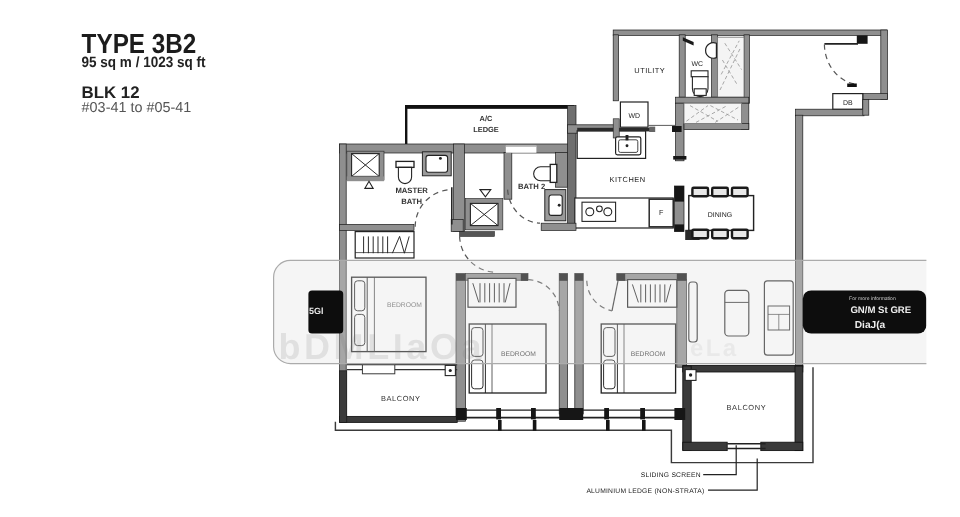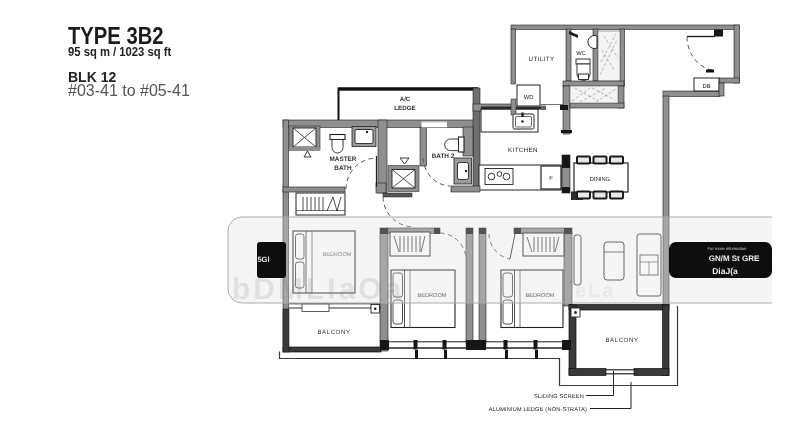--- a/index.html
+++ b/index.html
@@ -1,19 +1,19 @@
 <!DOCTYPE html>
 <html><head><meta charset="utf-8"><style>
 text{text-rendering:geometricPrecision;-webkit-font-smoothing:antialiased}
 html,body{margin:0;padding:0}
 .page{position:relative;width:772px;height:431px;background:#fff;overflow:hidden;font-family:"Liberation Sans",sans-serif}
 .t1{position:absolute;left:68px;top:23px;font-size:23px;font-weight:bold;color:#1c1c1c;transform:scaleX(0.88);transform-origin:left top}
 .t2{position:absolute;left:68px;top:45px;font-size:12.5px;font-weight:bold;color:#222;transform:scaleX(0.9);transform-origin:left top}
 .t3{position:absolute;left:68px;top:69px;font-size:14px;font-weight:bold;color:#222}
-.t4{position:absolute;left:68px;top:82px;font-size:16px;color:#555}
+.t4{position:absolute;left:68px;top:82px;font-size:12px;color:#555}
 </style></head><body>
 <div class="page">
 <div class="t1">TYPE 3B2</div>
 <div class="t2">95 sq m / 1023 sq ft</div>
 <div class="t3">BLK 12</div>
 <div class="t4">#03-41 to #05-41</div>
 <svg width="800" height="431" viewBox="0 0 800 431" style="position:absolute;left:0;top:0">
 <rect x="511" y="25" width="228" height="4.5" fill="#8f8f8f" stroke="#1f1f1f" stroke-width="0.6"></rect>
 <rect x="734" y="25" width="5.5" height="58" fill="#8f8f8f" stroke="#1f1f1f" stroke-width="0.6"></rect>
 <rect x="719" y="78" width="20.5" height="5" fill="#8f8f8f" stroke="#1f1f1f" stroke-width="0.6"></rect>

